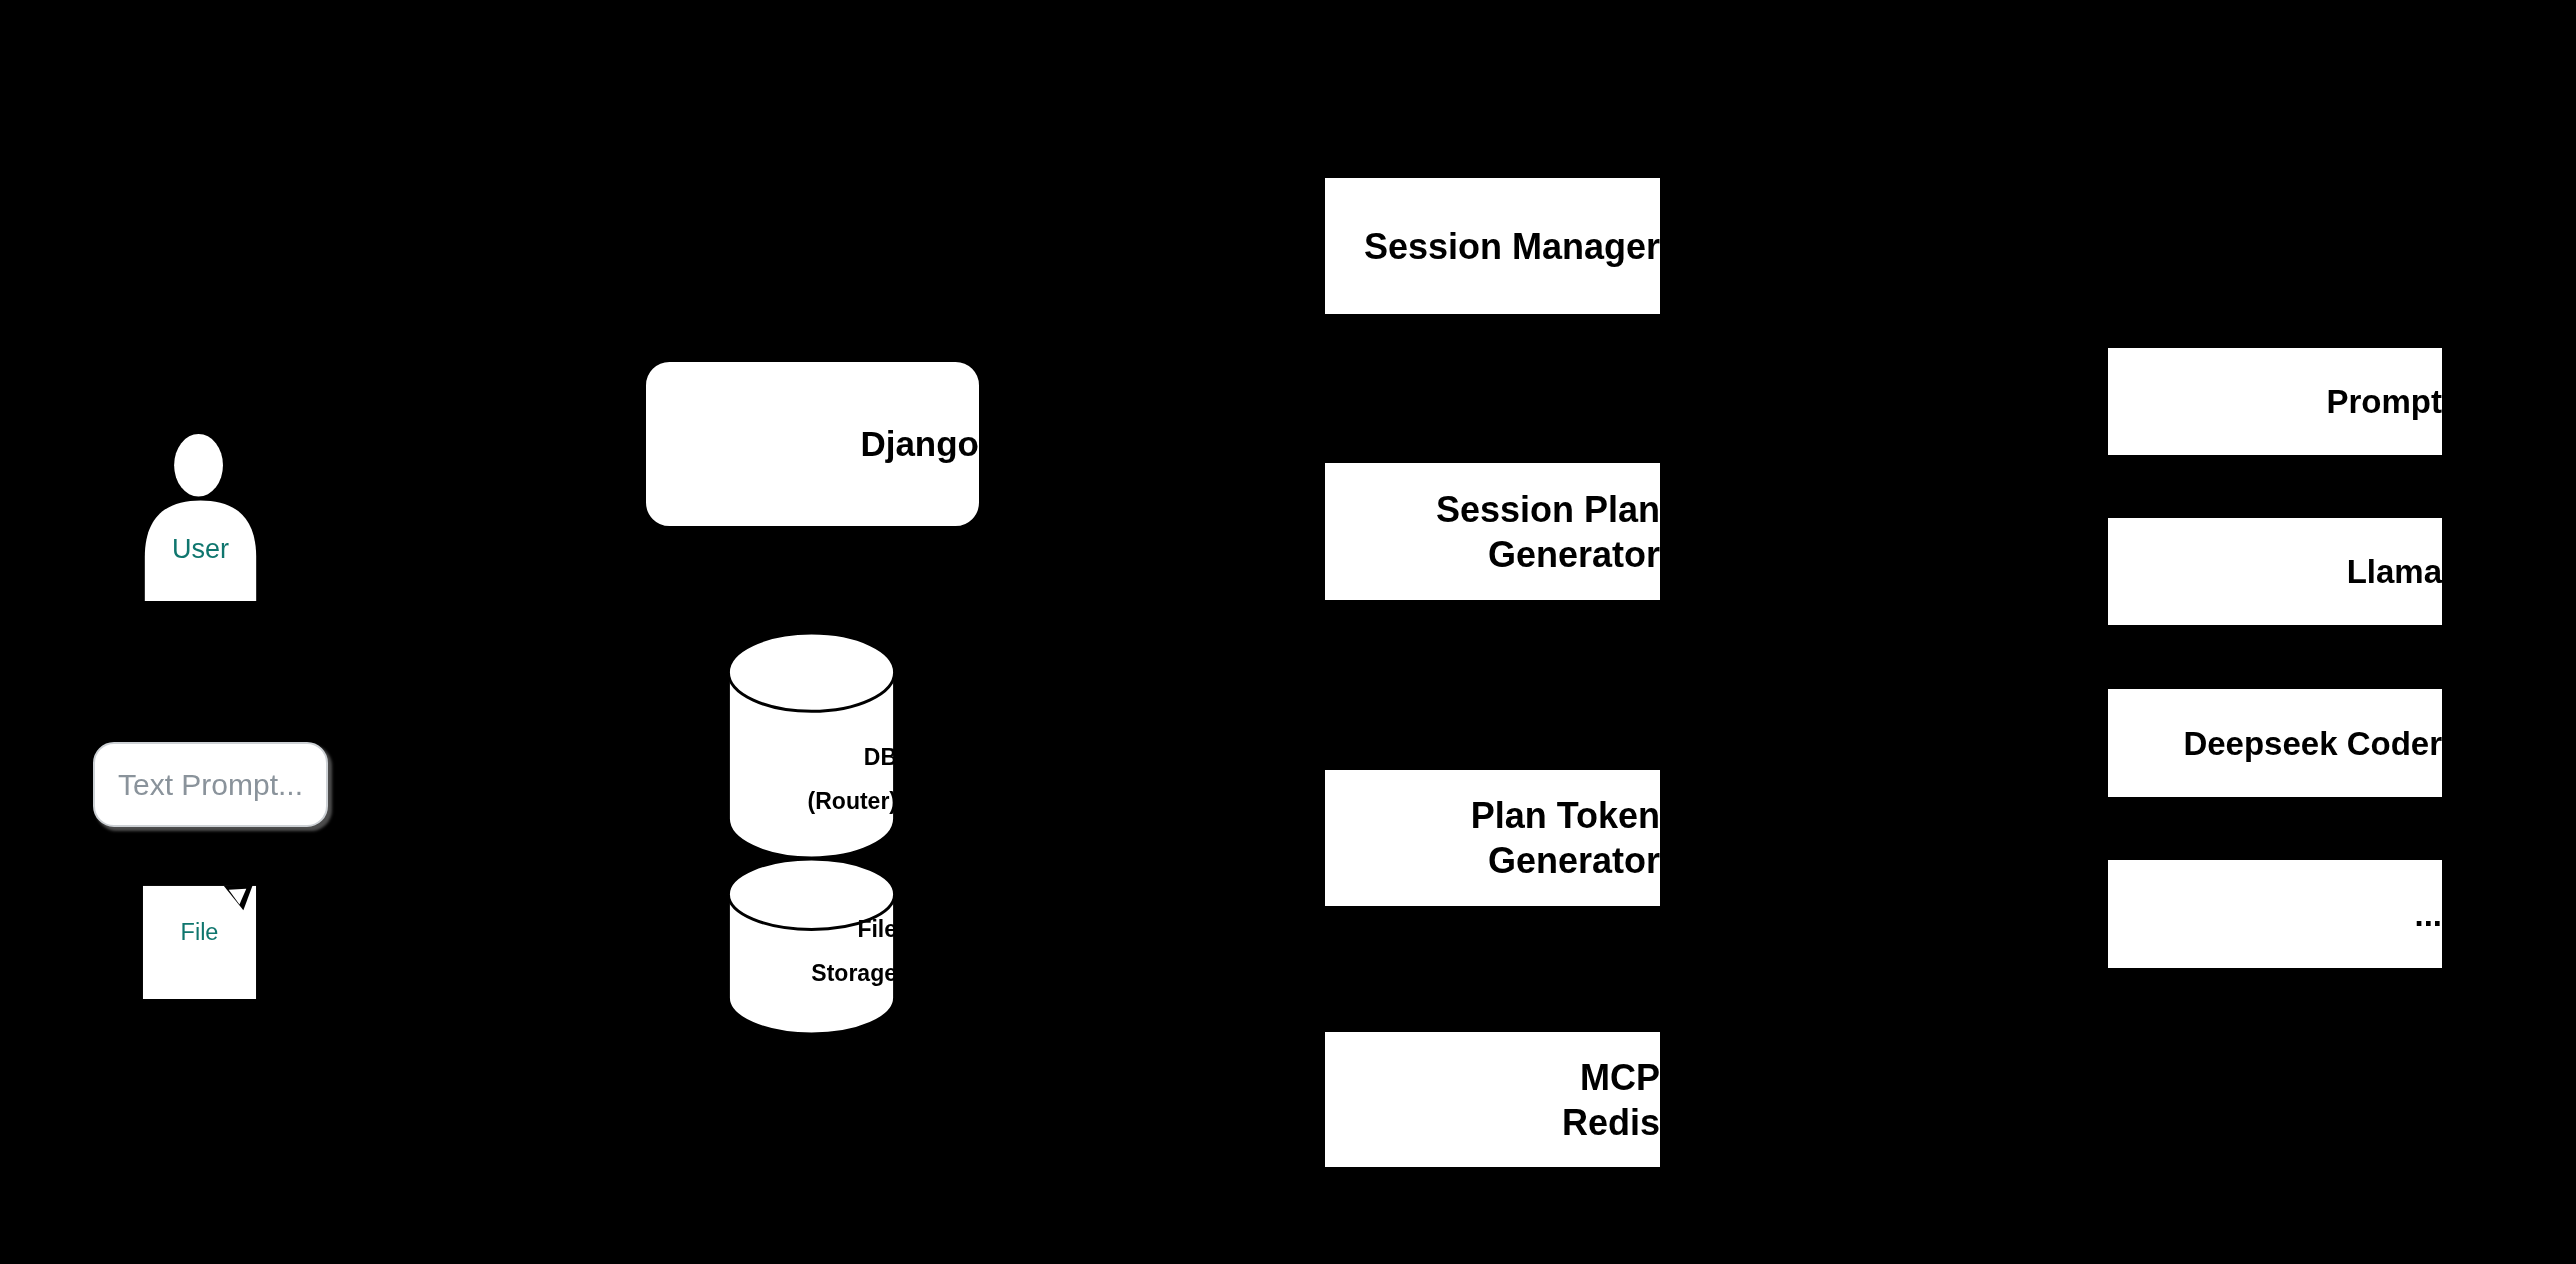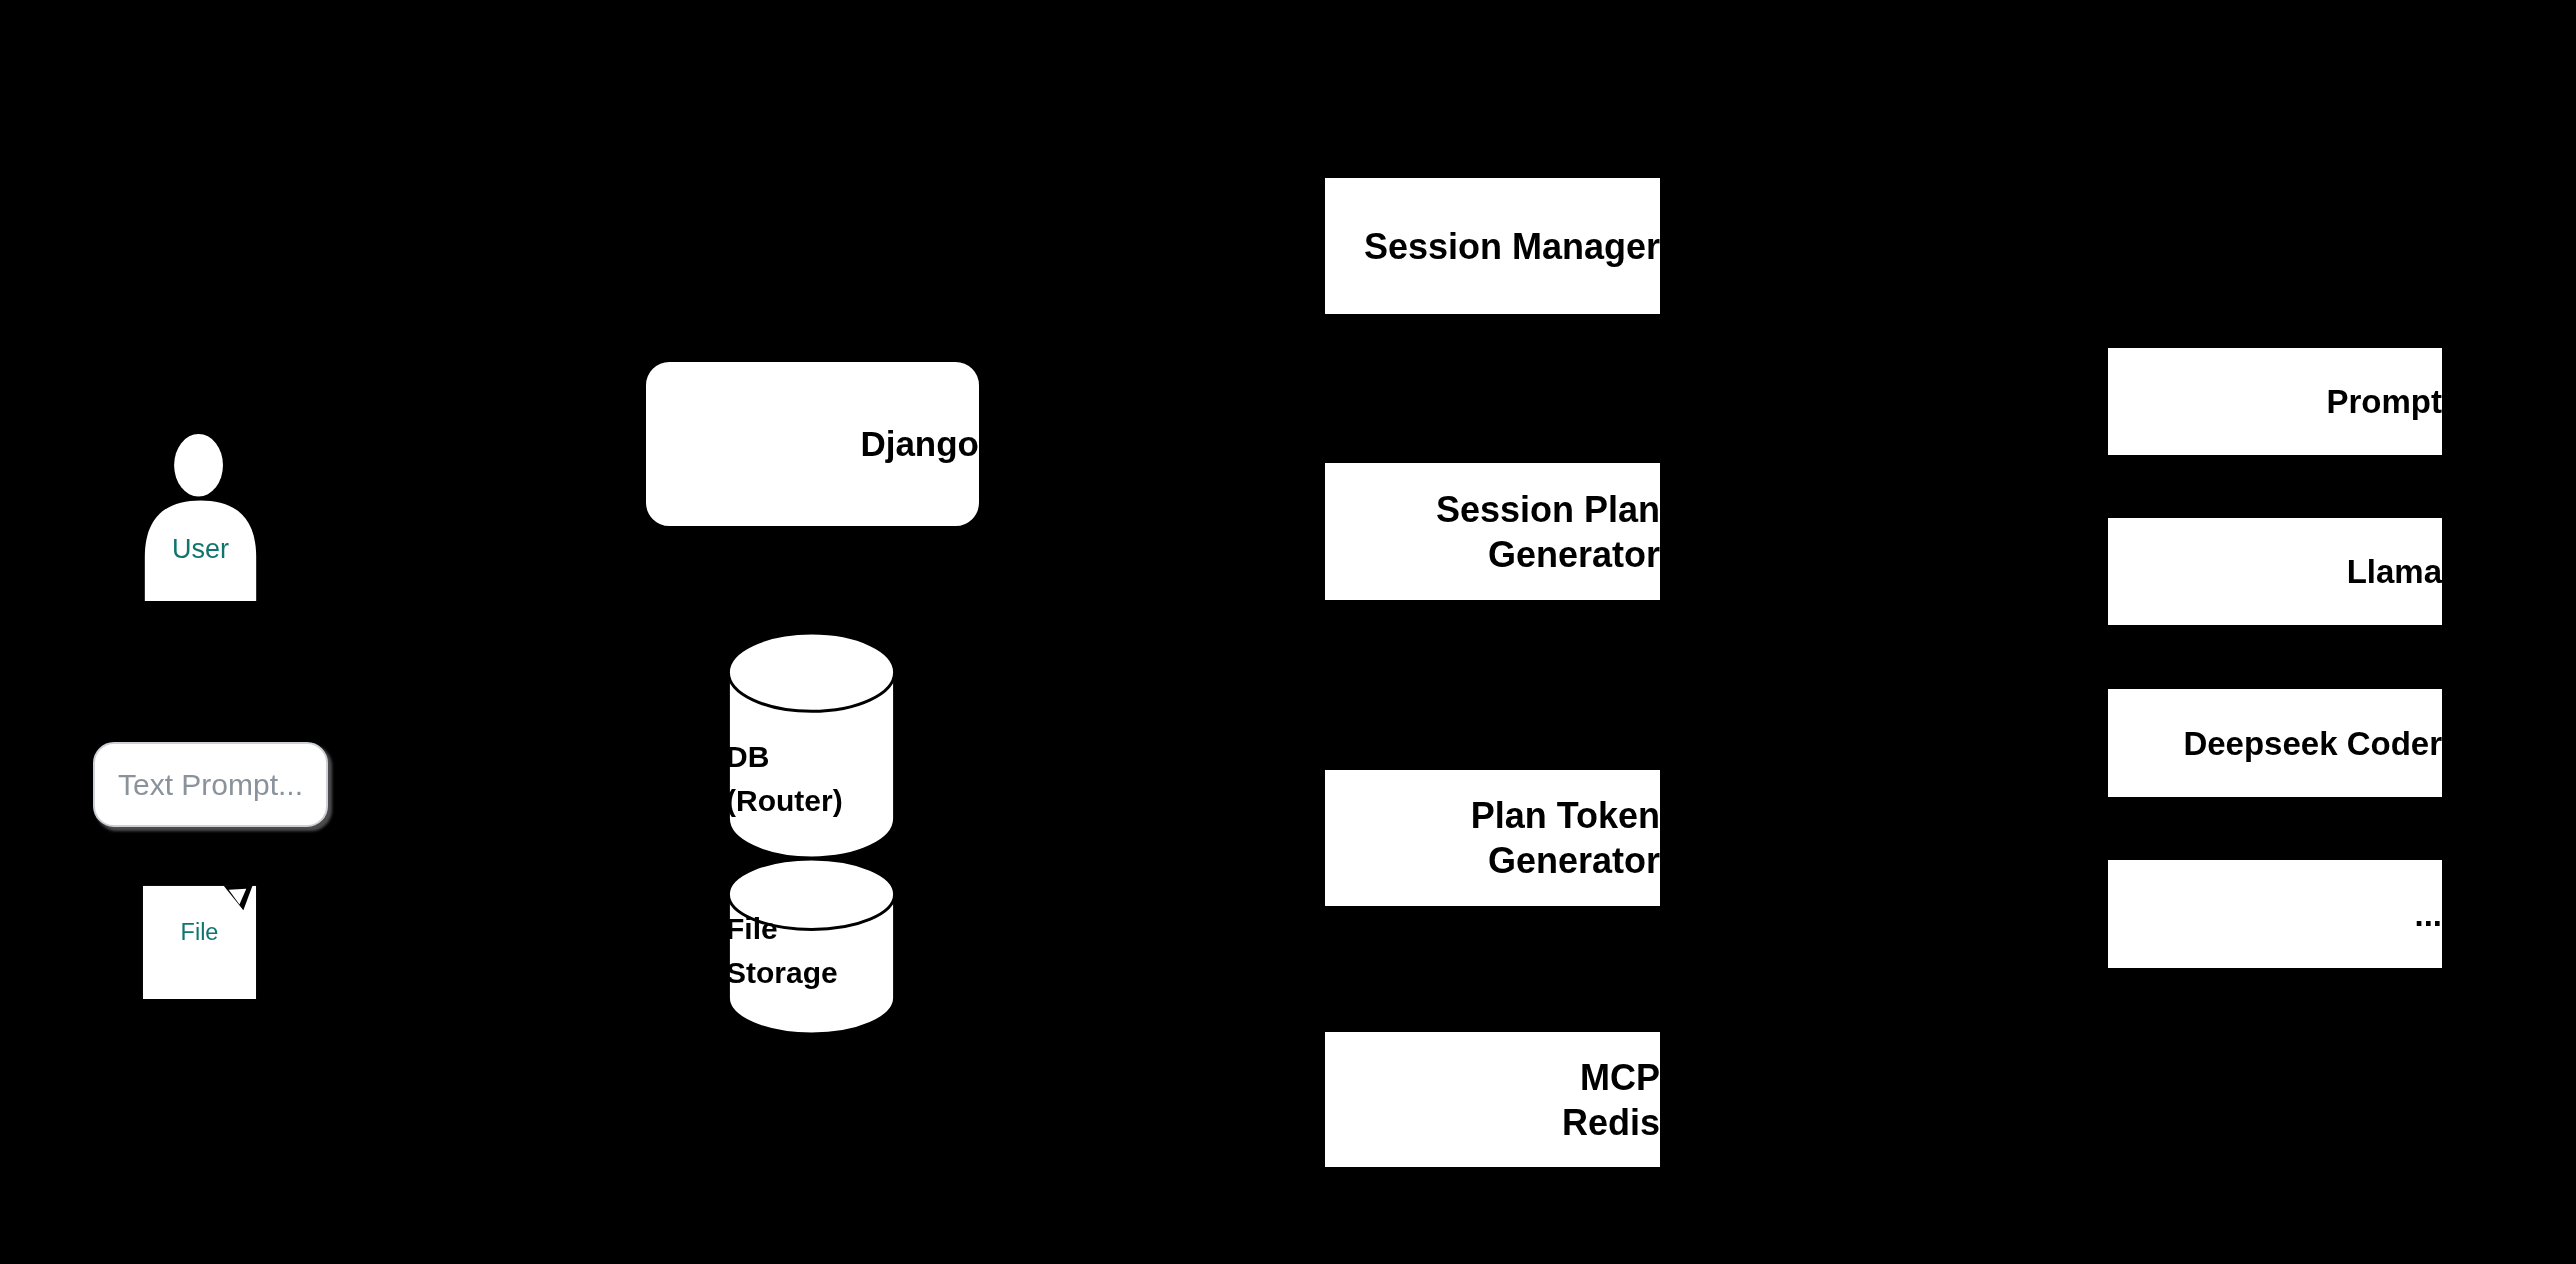--- a/index.html
+++ b/index.html
@@ -29,22 +29,22 @@
   .right{left:2106px;width:338px;font-size:33px;line-height:41px;}
   .rounded{border-radius:25.4px;}
   .lbl{
     position:absolute;
     color:#0f766e;
     text-align:center;
     pointer-events:none;
   }
   .cyl-lbl{
     left:726px;width:171px;
-    font-size:30px;font-weight:bold;line-height:44px;
-    text-align:left;color:#000;position:absolute;
+    font-size:23px;font-weight:bold;line-height:44px;
+    text-align:right;color:#000;position:absolute;
   }
   
   #prompt{
     position:absolute;left:93px;top:742px;width:235px;height:85px;
     background:#ffffff;
     border:2px solid #cdd1d5;
     border-radius:21px;
     box-shadow:3.9px 3.9px 2.9px rgba(140,140,140,0.55);
     display:flex;align-items:center;justify-content:center;
     font-size:30px;

